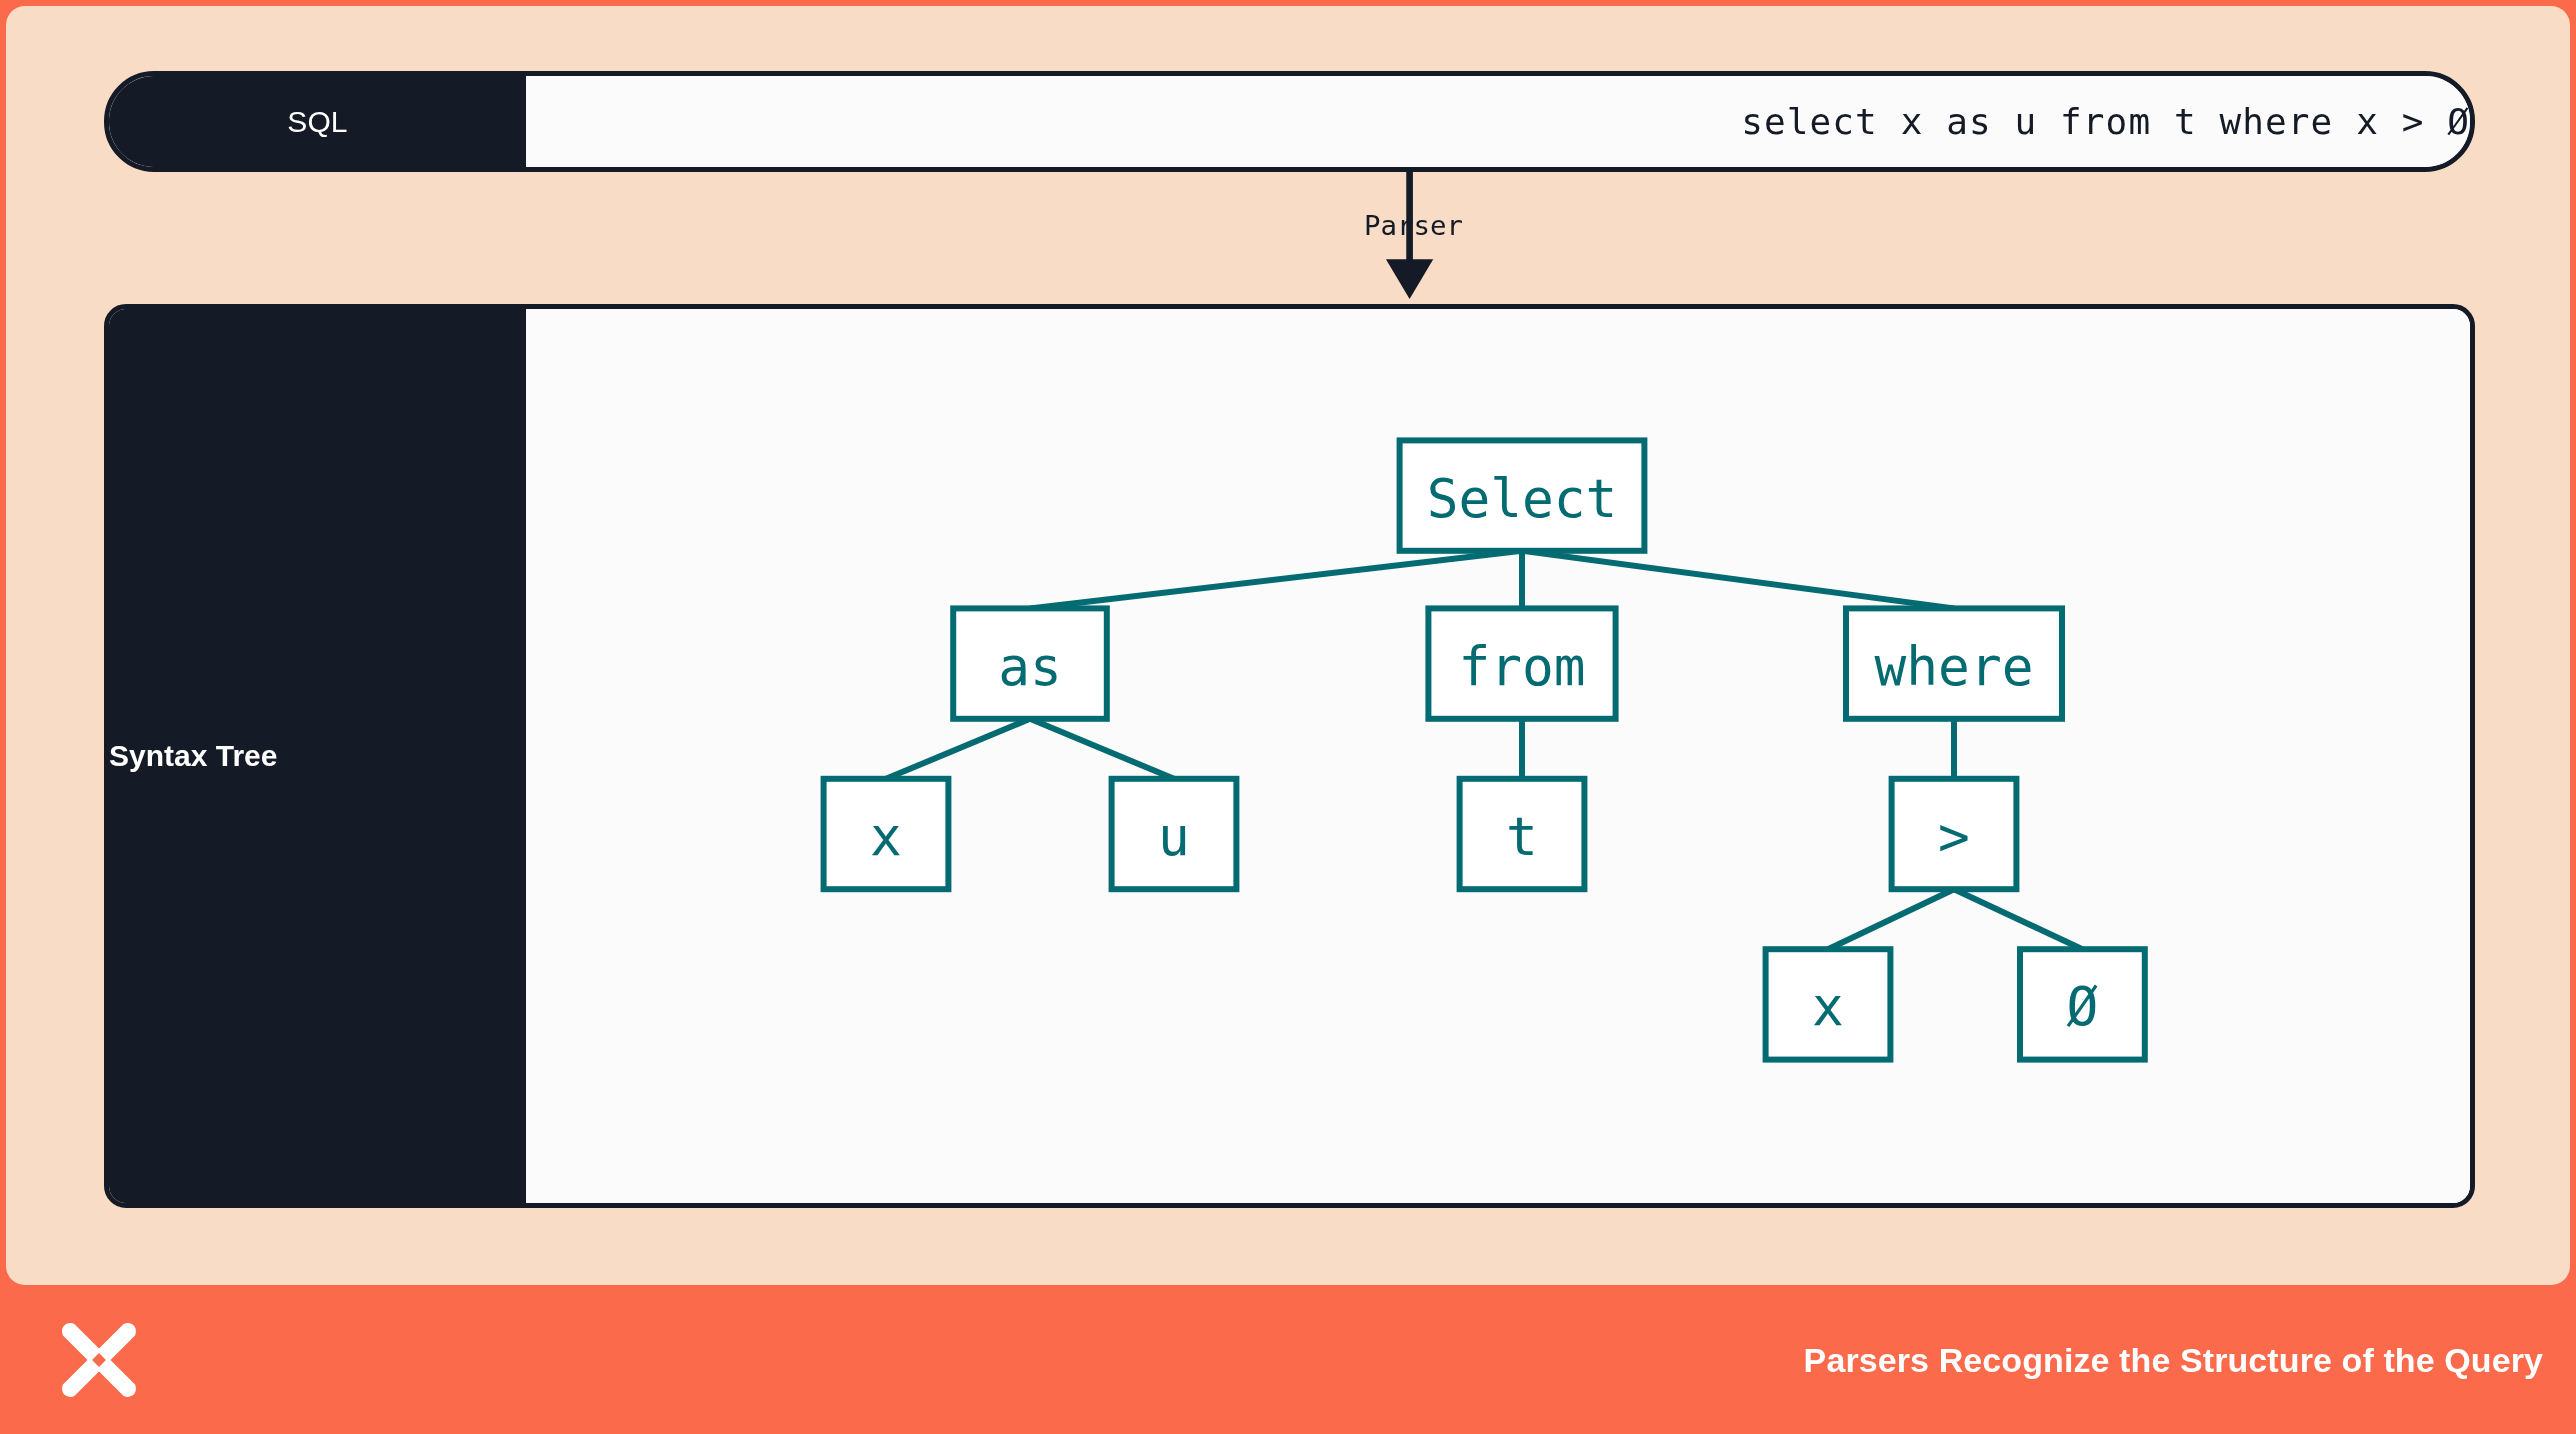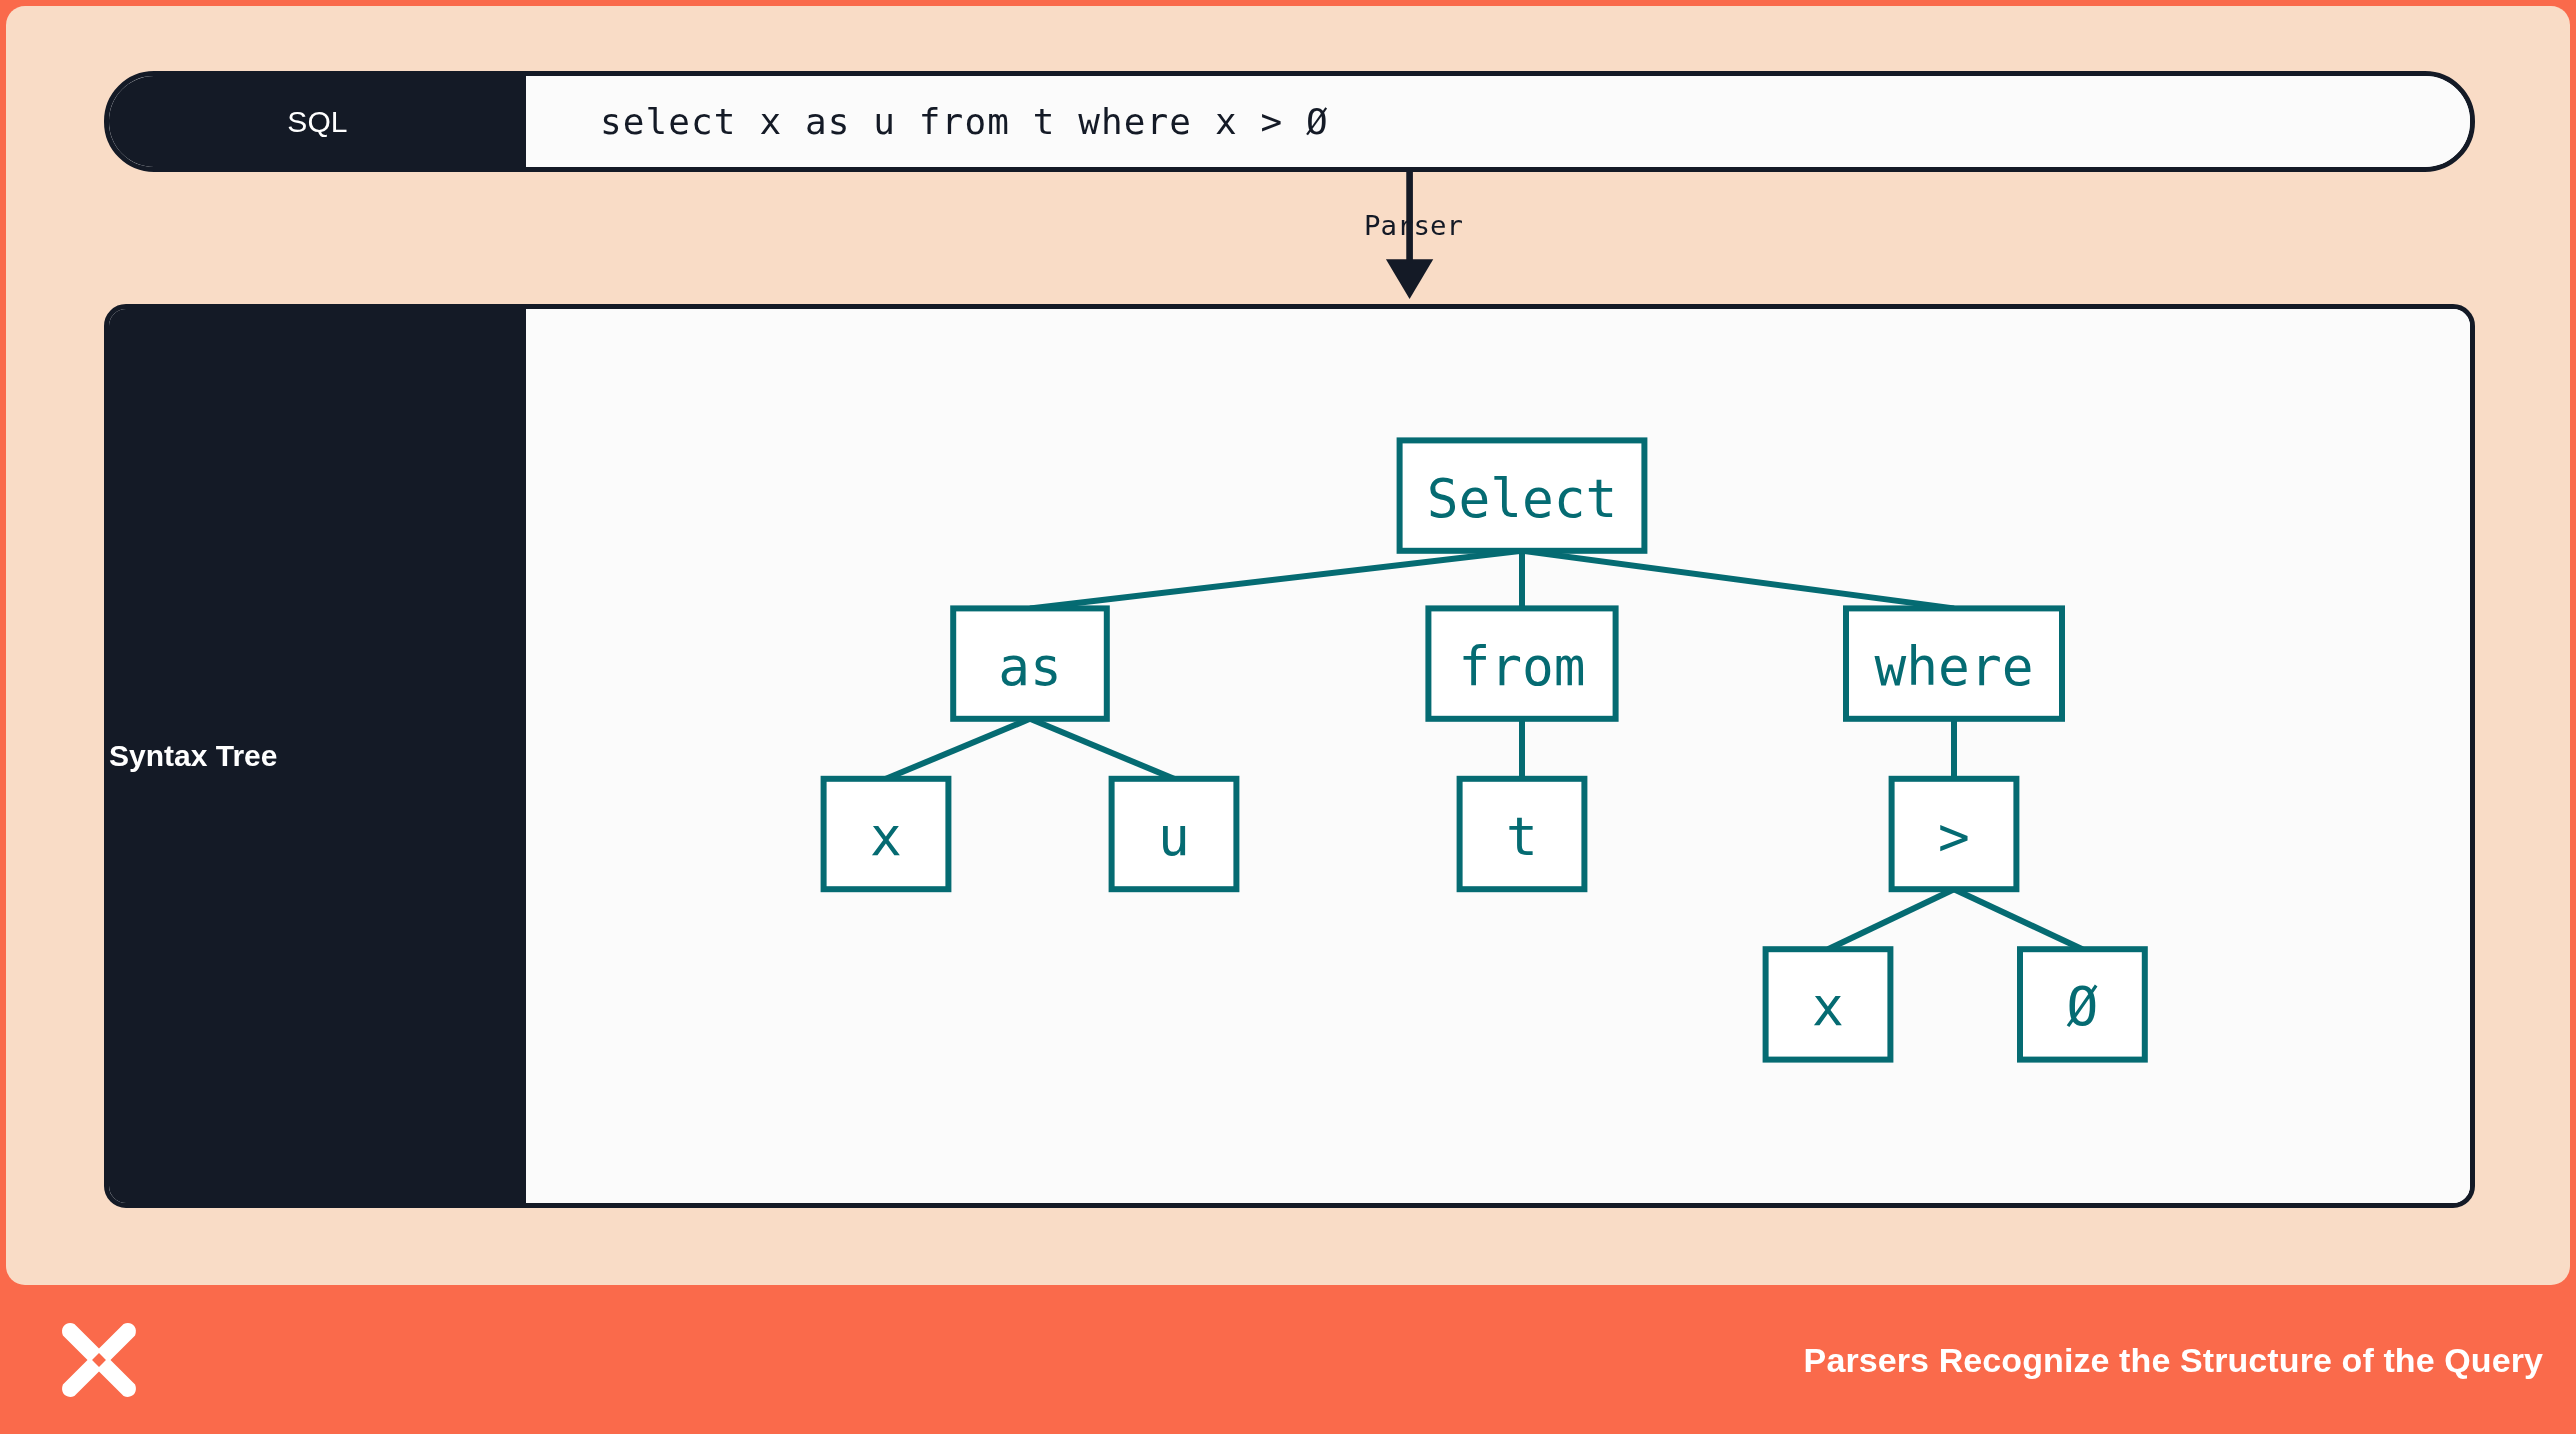--- a/index.html
+++ b/index.html
@@ -59,20 +59,21 @@
     font-weight: 400;
     letter-spacing: 0.1px;
   }
   .sql-value-cell {
     flex: 1 1 auto;
     background: #FBFBFB;
     display: flex;
     align-items: center;
     padding-left: 74px;
     box-sizing: border-box;
+    justify-content: flex-end;
   }
   .sql-value-cell .code {
     font-family: "DejaVu Sans Mono", "Liberation Mono", monospace;
     font-size: 36px;
     color: #141A26;
     letter-spacing: 1.1px;
     white-space: pre;
   }
 
   

